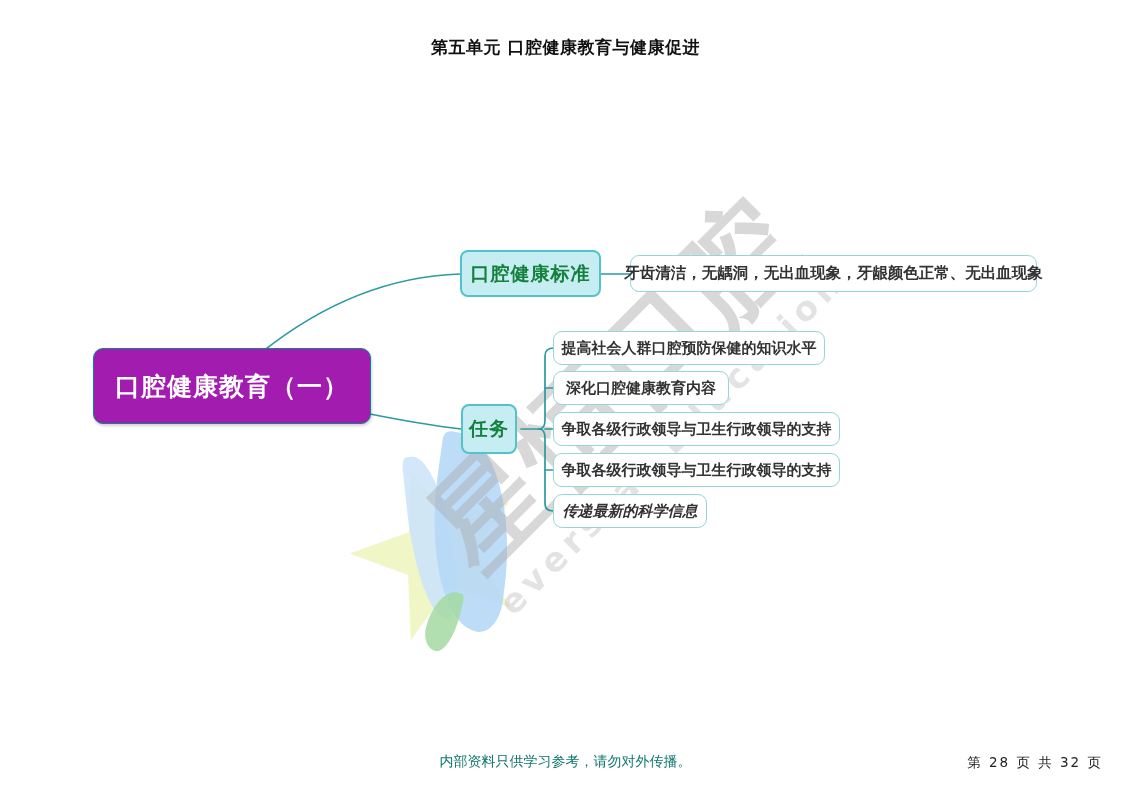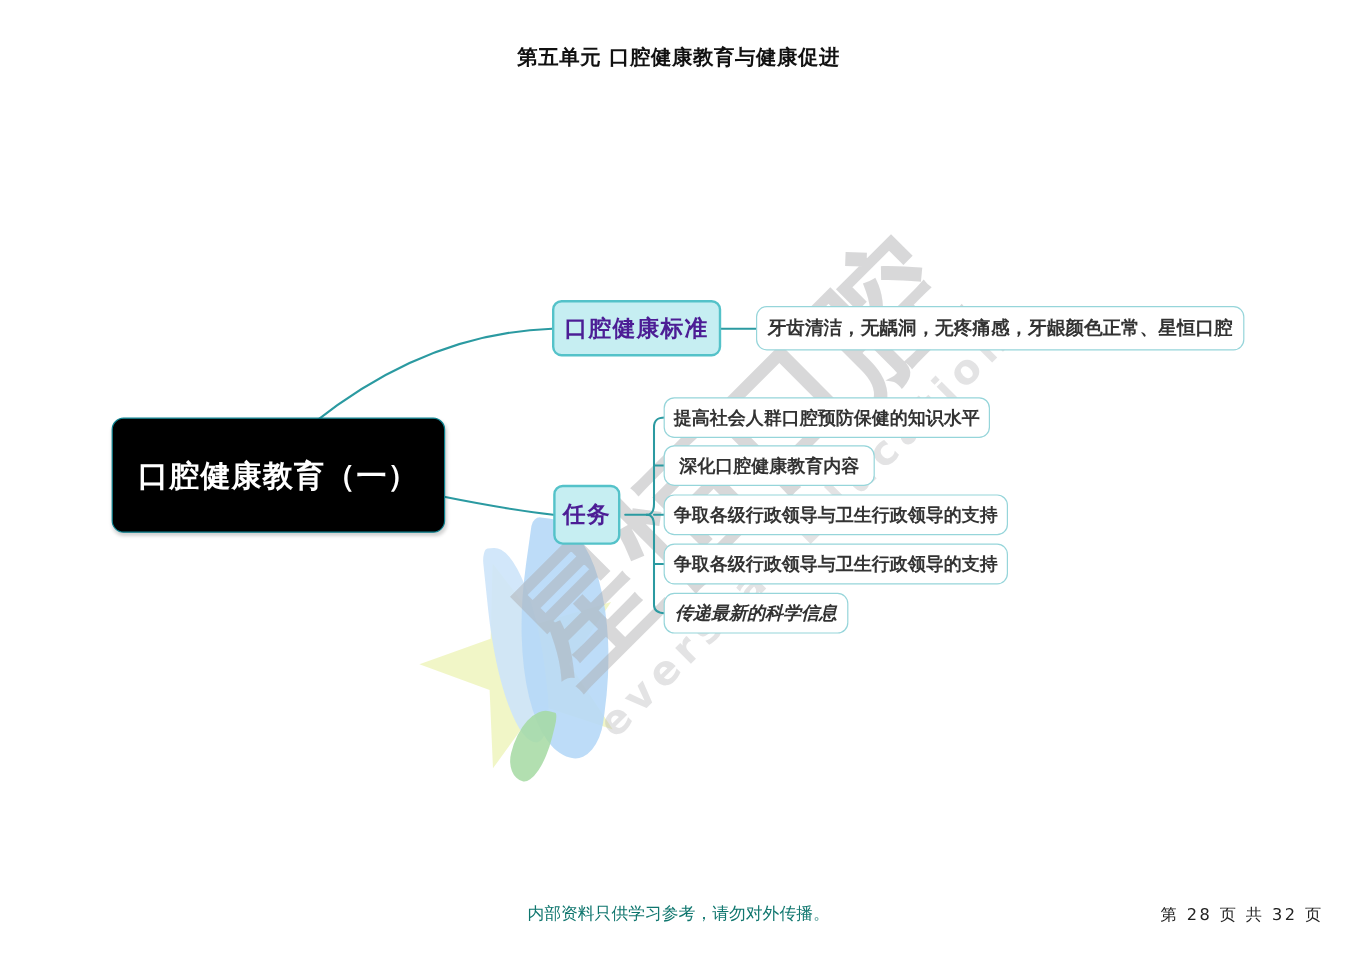--- a/index.html
+++ b/index.html
@@ -74,33 +74,33 @@
   .logo-petal-c {
     position: absolute; left: 88px; top: 160px; width: 30px; height: 62px;
     background: #a5d9a2; opacity: 0.85;
     border-radius: 90% 10% 60% 60% / 80% 20% 80% 40%;
     transform: rotate(14deg);
   }
 
   
   .node { position: absolute; box-sizing: border-box; display: flex; align-items: center; justify-content: center; z-index: 2; }
   .root-node {
-    left: 93px; top: 348px; width: 278px; height: 96px;
-    background: #000000;
+    left: 93px; top: 348px; width: 278px; height: 76px;
+    background: #a21caf;
     border: 1px solid #0d8391;
     border-radius: 10px;
     color: #ffffff; font-size: 25px; font-weight: bold;
     box-shadow: 1px 2px 3px rgba(0,0,0,0.18);
     letter-spacing: 1px;
   }
   .branch-node {
     background: #c6eef2;
     border: 2px solid #54c2c9;
     border-radius: 8px;
-    color: #4c1d95; font-size: 19px; font-weight: bold;
+    color: #15803d; font-size: 19px; font-weight: bold;
     letter-spacing: 1px;
   }
   .branch-standard { left: 460px; top: 250px; width: 141px; height: 47px; }
   .branch-task     { left: 461px; top: 404px; width: 56px;  height: 50px; }
   .leaf-node {
     background: #ffffff;
     border: 1px solid #96d5da;
     border-radius: 9px;
     color: #333; font-size: 15px; font-weight: 600;
     padding: 0 10px;
@@ -142,21 +142,21 @@
     <path d="M 539,429 C 544,429 545,433 545,438 L 545,504 C 545,509 548,511 554,511" stroke="#2b9aa1"></path>
     <path d="M 545,388 L 554,388" stroke="#2b9aa1"></path>
     <path d="M 545,429 L 554,429" stroke="#2b9aa1"></path>
     <path d="M 545,470 L 554,470" stroke="#2b9aa1"></path>
   </g>
 </svg>
 
 <div class="node root-node">口腔健康教育（一）</div>
 
 <div class="node branch-node branch-standard">口腔健康标准</div>
-<div class="node leaf-node leaf-standard">牙齿清洁，无龋洞，无疼痛感，牙龈颜色正常、星恒口腔</div>
+<div class="node leaf-node leaf-standard">牙齿清洁，无龋洞，无出血现象，牙龈颜色正常、无出血现象</div>
 
 <div class="node branch-node branch-task">任务</div>
 <div class="node leaf-node task-leaf-1">提高社会人群口腔预防保健的知识水平</div>
 <div class="node leaf-node task-leaf-2">深化口腔健康教育内容</div>
 <div class="node leaf-node task-leaf-3">争取各级行政领导与卫生行政领导的支持</div>
 <div class="node leaf-node task-leaf-4">争取各级行政领导与卫生行政领导的支持</div>
 <div class="node leaf-node task-leaf-5">传递最新的科学信息</div>
 
 <div class="footer-note">内部资料只供学习参考，请勿对外传播。</div>
 <div class="page-indicator">第 28 页 共 32 页</div>

